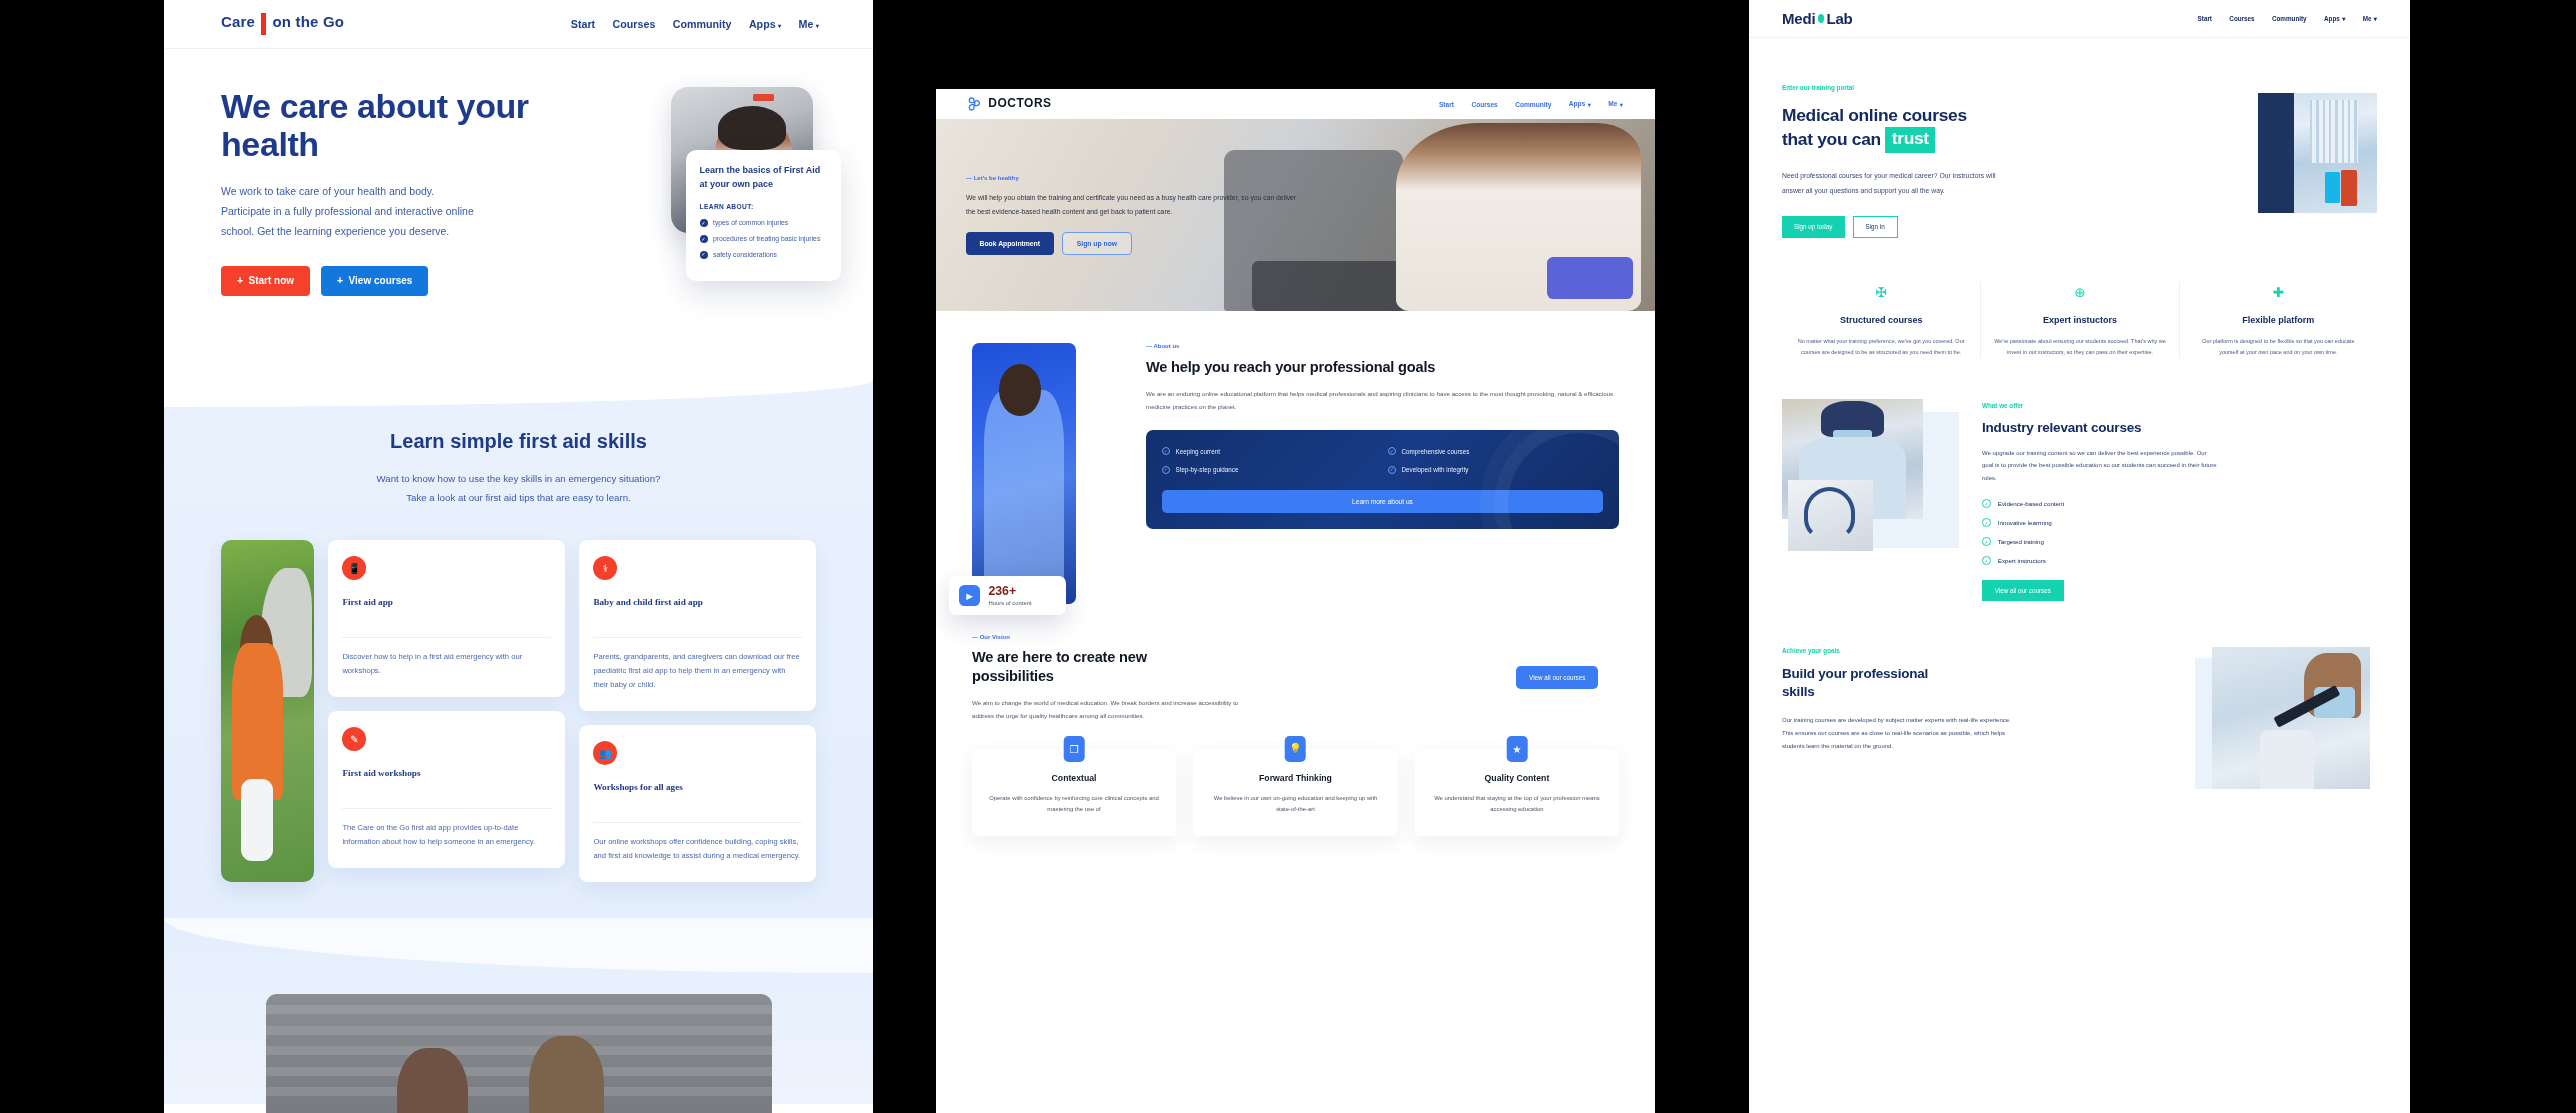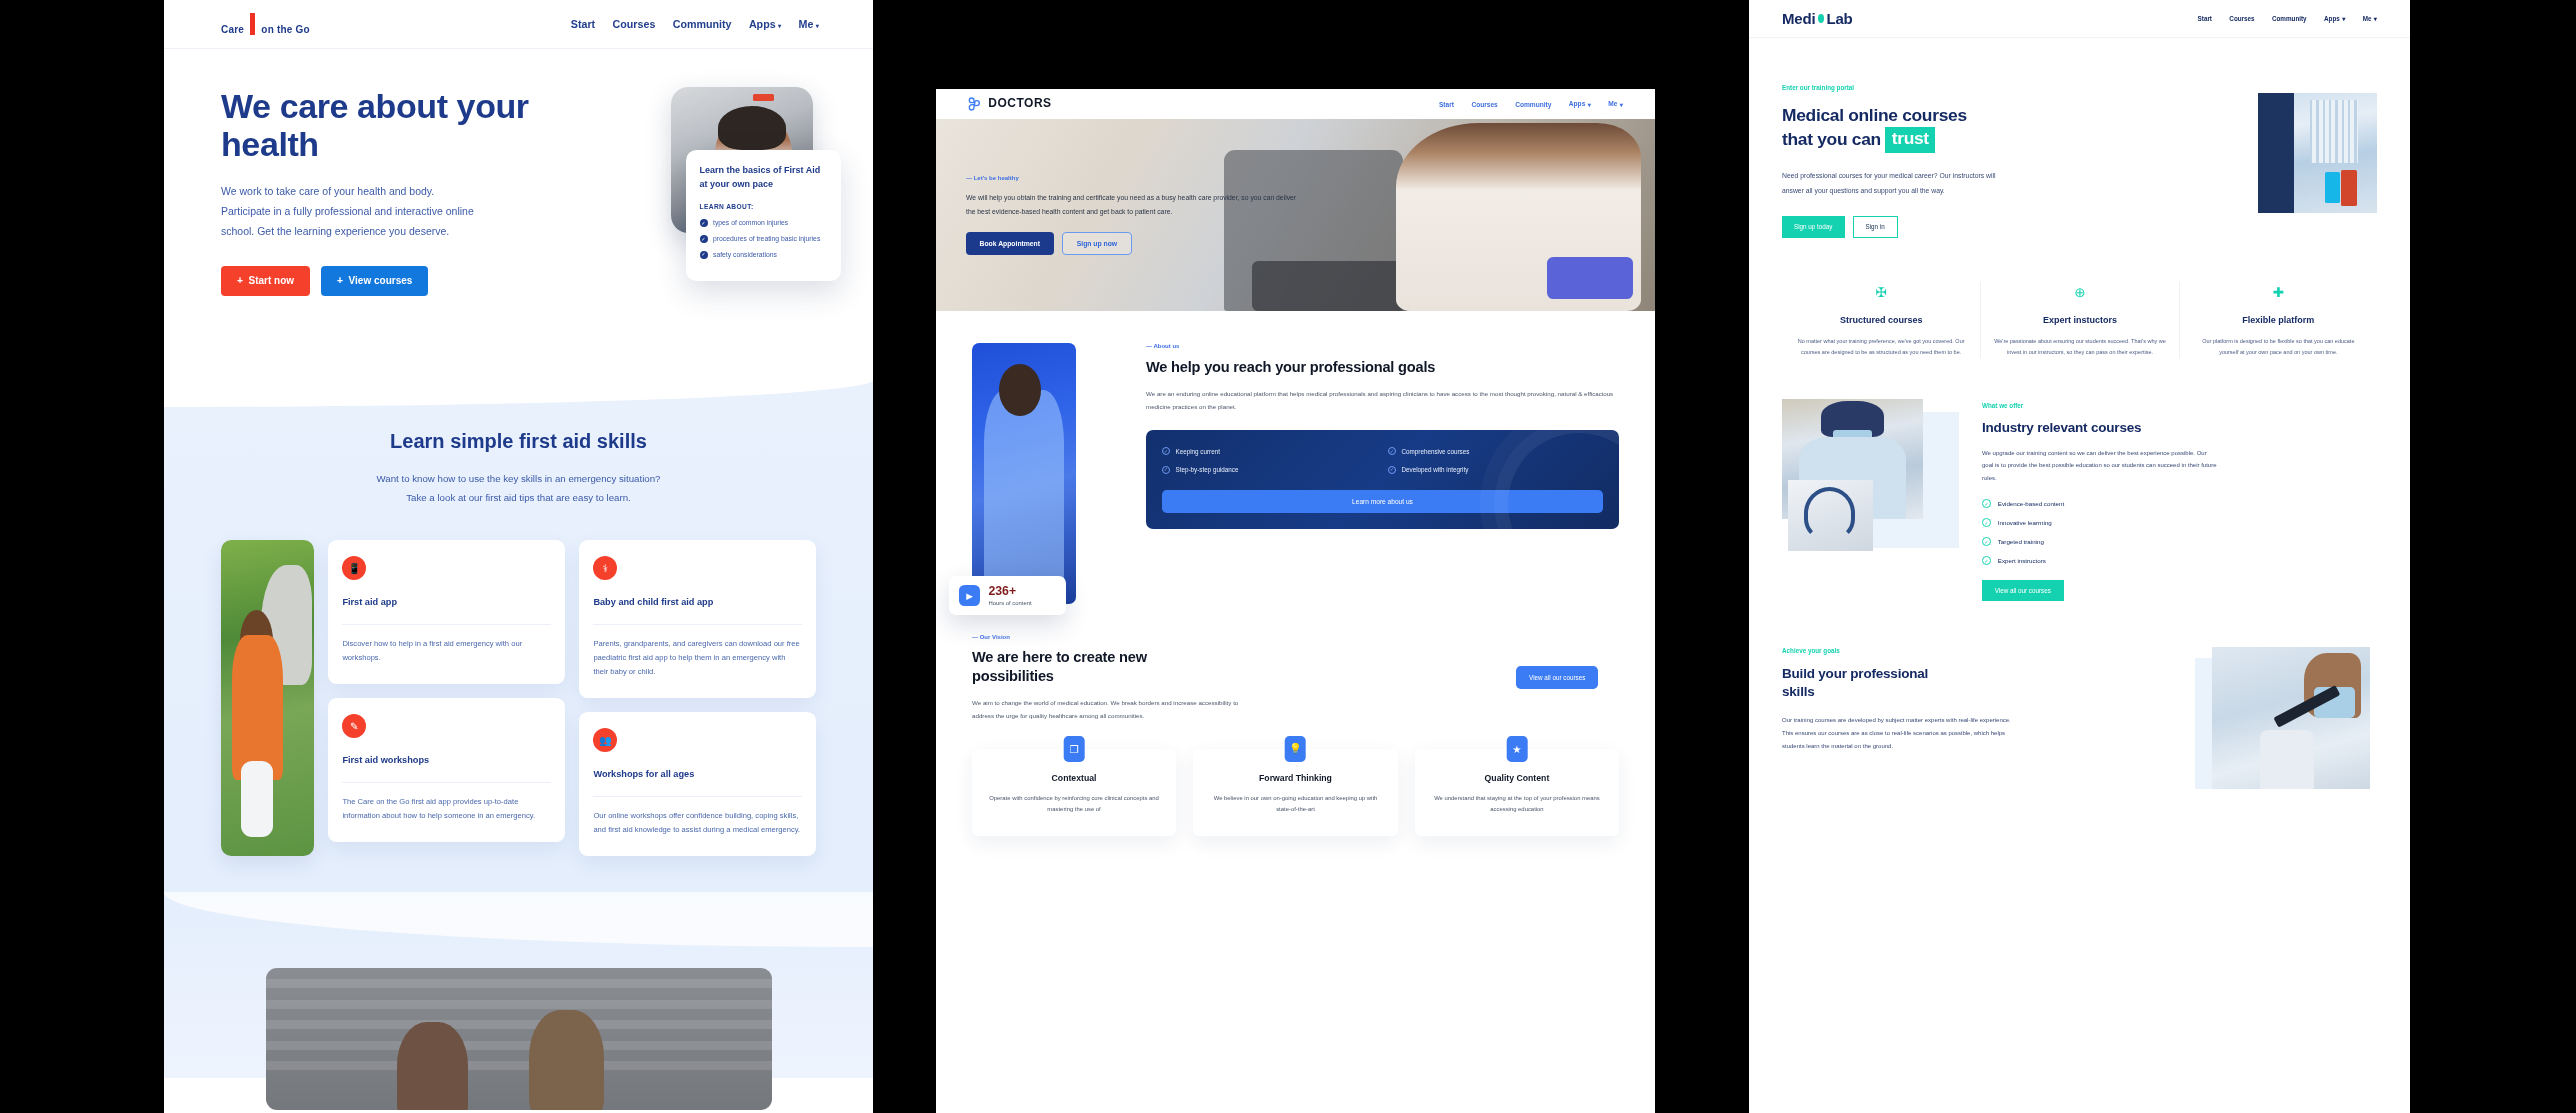--- a/index.html
+++ b/index.html
@@ -14,21 +14,21 @@
   
   .panel { position: absolute; overflow: hidden; background:#fff; }
 
   
   #panel-care { left: 164px; top: 0; width: 709px; height: 1113px; background:#fff; }
   #panel-care .nav {
     height: 49px; background:#fff; display:flex; align-items:center;
     padding: 0 54px 0 57px; justify-content: space-between;
     border-bottom: 0.8px solid #eef1f7;
   }
-  .care-logo { display:flex; align-items:flex-end; font-size:10px; font-weight:700; color:#1e3a8a; letter-spacing:0.2px; }
+  .care-logo { display:flex; align-items:flex-start; font-size:15px; font-weight:700; color:#1e3a8a; letter-spacing:0.2px; }
   .care-logo .bar { display:inline-block; width:4.7px; height:21.4px; background:#ef3124; margin: 0 6.3px; }
   .nav-links { display:flex; align-items:flex-end; gap:17.4px; }
   .nav-links a { font-size:10.7px; font-weight:700; color:#23408e; text-decoration:none; white-space:nowrap; }
   .caret { display:inline-block; margin-left:2.4px; font-size:6.3px; vertical-align:middle; }
 
   .care-hero { position:relative; height:332px; background:#fff; padding: 38px 57px 0 57px; }
   .care-hero h1 { font-size:34px; line-height:1.12; color:#1e3a8a; font-weight:700; letter-spacing:-0.4px; max-width:332px;}
   .care-hero p.lead { margin-top:17.4px; font-size:10.5px; line-height:1.95; color:#3b5aa8; max-width:261px; }
   .care-btns { margin-top:24px; display:flex; gap:11px; }
   .btn { border:none; border-radius:4px; font-size:10px; font-weight:700; color:#fff; padding:9.5px 16px; cursor:pointer; display:flex; align-items:center; gap:5.5px; }
@@ -70,21 +70,21 @@
   .skills-grid { margin-top:32px; display:grid; grid-template-columns: 93px 1fr 1fr; gap:14.2px; position:relative; }
   .skill-photo { border-radius:10.3px; overflow:hidden; min-height:273px; position:relative;
     background:linear-gradient(170deg,#7fb04a 0%, #4f8a38 30%, #79a756 55%, #5c9442 100%); box-shadow:0 8px 20.6px rgba(30,58,138,.1);}
   .skill-photo .boy { position:absolute; left:12%; top:30%; width:55%; height:46%; background:#e8762f; border-radius:30% 30% 8% 8%; }
   .skill-photo .head { position:absolute; left:20%; top:22%; width:36%; height:20%; background:#6b4428; border-radius:50%; }
   .skill-photo .adult { position:absolute; right:2%; top:8%; width:55%; height:38%; background:#cfd2cc; border-radius:50% 30% 20% 40%; }
   .skill-photo .sock { position:absolute; left:22%; bottom:6%; width:34%; height:24%; background:#f2f4f6; border-radius:11px; }
   .skill-col { display:flex; flex-direction:column; gap:14.2px; }
   .skill-card { background:#fff; border-radius:8.7px; padding:16px 14.2px 19px 14.2px; box-shadow:0 8px 20.6px rgba(30,58,138,.08); }
   .skill-ic { width:24px; height:24px; border-radius:50%; background:#f5402c; color:#fff; display:flex; align-items:center; justify-content:center; font-size:10.3px; }
-  .skill-card h4 { margin-top:16.6px; font-size:9.2px; color:#1e3a8a; font-weight:700; padding-bottom:17px; border-bottom:0.8px solid #eaeff8; }
+  .skill-card h4 { margin-top:16.6px; font-size:9.2px; color:#1e3a8a; font-weight:700; padding-bottom:30px; border-bottom:0.8px solid #eaeff8;font-family:Liberation Serif, serif; }
   .skill-card p { margin-top:12px; font-size:7.6px; line-height:1.85; color:#4a68ad; }
 
   .care-bottom { background:linear-gradient(180deg,#e4eefc 0%, #eef4fe 100%); height:186px; position:relative; }
   .care-bottom::before{ content:""; position:absolute; left:0; right:0; top:0; height:55px; background:#fff; border-radius:0 0 0 100%; opacity:.75;}
   .care-bottom .photo2 { position:absolute; left:50%; transform:translateX(-50%); bottom:-32px; width:506px; height:142px; border-radius:11px;
     background:linear-gradient(180deg,#8a8d92 0%,#74777c 100%); overflow:hidden; }
   .care-bottom .photo2 .blind { position:absolute; left:0; right:0; height:9.5px; background:rgba(255,255,255,.12); }
   .care-bottom .photo2 .h1p { position:absolute; left:26%; top:38%; width:71px; height:103px; background:#6e5243; border-radius:42% 42% 20% 20%; }
   .care-bottom .photo2 .h2p { position:absolute; left:52%; top:30%; width:75px; height:111px; background:#7b634c; border-radius:42% 42% 20% 20%; }
 

